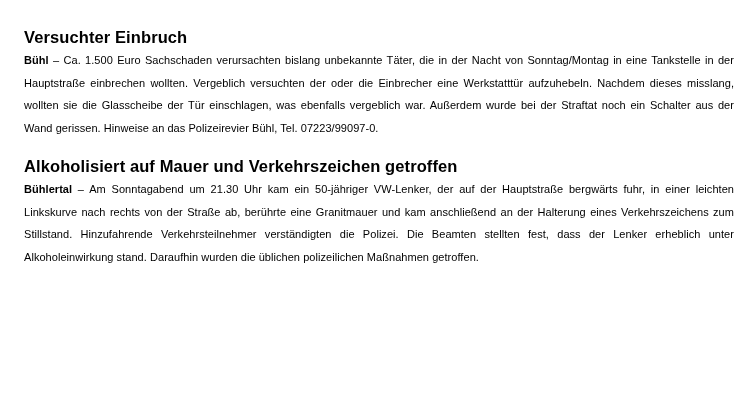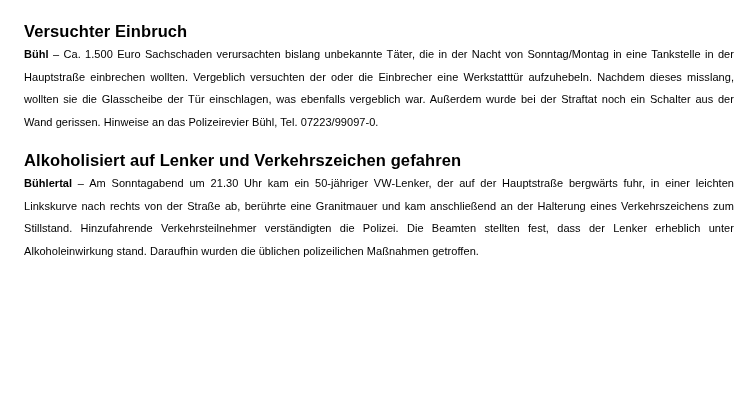--- a/index.html
+++ b/index.html
@@ -15,21 +15,21 @@
     color: #000000;
   }
   .page {
     box-sizing: border-box;
     width: 756px;
     height: 404px;
     padding: 10px 22px 0 24px;
     background: #ffffff;
   }
   .article {
-    margin: 10px 0 16px 0;
+    margin: 16px 0 16px 0;
   }
   .article:last-child {
     margin-bottom: 0;
   }
   .headline {
     font-size: 16.5px;
     font-weight: bold;
     line-height: 22px;
     letter-spacing: 0.1px;
     margin: 0 0 1px 0;
@@ -51,17 +51,17 @@
 <body>
 
 <div class="page">
 
   <div class="article">
     <h2 class="headline">Versuchter Einbruch</h2>
     <p class="body-text"><span class="place">Bühl</span><span> – </span><span>Ca. 1.500 Euro Sachschaden verursachten bislang unbekannte Täter, die in der Nacht von Sonntag/Montag in eine Tankstelle in der Hauptstraße einbrechen wollten. Vergeblich versuchten der oder die Einbrecher eine Werkstatt­tür aufzuhebeln. Nachdem dieses misslang, wollten sie die Glasscheibe der Tür einschlagen, was ebenfalls vergeblich war. Außerdem wurde bei der Straftat noch ein Schalter aus der Wand gerissen. Hinweise an das Polizeirevier Bühl, Tel. 07223/99097-0.</span></p>
   </div>
 
   <div class="article">
-    <h2 class="headline">Alkoholisiert auf Lenker und Verkehrszeichen gefahren</h2>
+    <h2 class="headline">Alkoholisiert auf Mauer und Verkehrszeichen getroffen</h2>
     <p class="body-text"><span class="place">Bühlertal</span><span> – </span><span>Am Sonntagabend um 21.30 Uhr kam ein 50-jähriger VW-Lenker, der auf der Hauptstraße bergwärts fuhr, in einer leichten Linkskurve nach rechts von der Straße ab, berührte eine Granitmauer und kam anschließend an der Halterung eines Verkehrszeichens zum Stillstand. Hinzufahrende Verkehrsteilnehmer verständigten die Polizei. Die Beamten stellten fest, dass der Lenker erheblich unter Alkoholeinwirkung stand. Daraufhin wurden die üblichen polizeilichen Maßnahmen getroffen.</span></p>
   </div>
 
 </div>
 
 </body></html>

